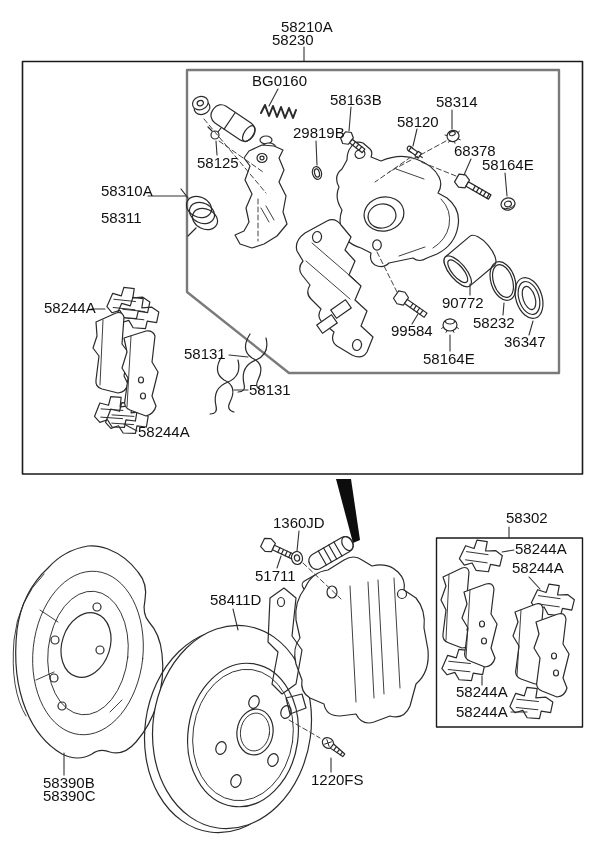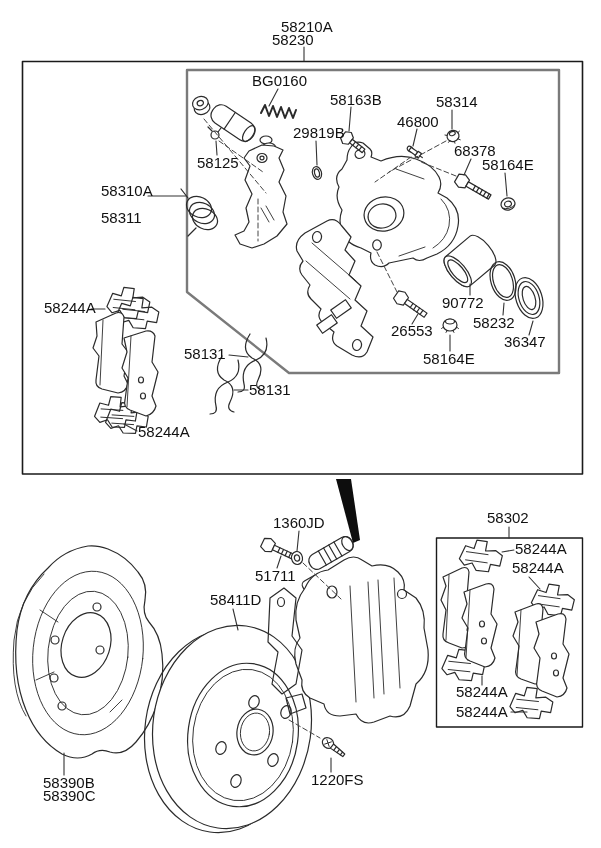--- a/index.html
+++ b/index.html
@@ -321,40 +321,40 @@
     <line class="ldr" x1="64" y1="775" x2="64" y2="753"></line>
     <line class="ldr" x1="331" y1="772" x2="331" y2="758"></line>
   </g>
 </svg>
 
   <div class="lbl" style="left:281px;top:20px">58210A</div>
   <div class="lbl" style="left:272px;top:33px">58230</div>
   <div class="lbl" style="left:252px;top:74px">BG0160</div>
   <div class="lbl" style="left:330px;top:93px">58163B</div>
   <div class="lbl" style="left:436px;top:95px">58314</div>
-  <div class="lbl" style="left:397px;top:115px">46800</div>
+  <div class="lbl" style="left:397px;top:115px">58120</div>
   <div class="lbl" style="left:293px;top:126px">29819B</div>
   <div class="lbl" style="left:454px;top:144px">68378</div>
   <div class="lbl" style="left:482px;top:158px">58164E</div>
   <div class="lbl" style="left:197px;top:156px">58125</div>
   <div class="lbl" style="left:101px;top:184px">58310A</div>
   <div class="lbl" style="left:101px;top:211px">58311</div>
   <div class="lbl" style="left:44px;top:301px">58244A</div>
   <div class="lbl" style="left:184px;top:347px">58131</div>
   <div class="lbl" style="left:249px;top:383px">58131</div>
   <div class="lbl" style="left:138px;top:425px">58244A</div>
   <div class="lbl" style="left:442px;top:296px">90772</div>
-  <div class="lbl" style="left:391px;top:324px">26553</div>
+  <div class="lbl" style="left:391px;top:324px">99584</div>
   <div class="lbl" style="left:473px;top:316px">58232</div>
   <div class="lbl" style="left:504px;top:335px">36347</div>
   <div class="lbl" style="left:423px;top:352px">58164E</div>
   <div class="lbl" style="left:273px;top:516px">1360JD</div>
   <div class="lbl" style="left:255px;top:569px">51711</div>
   <div class="lbl" style="left:210px;top:593px">58411D</div>
-  <div class="lbl" style="left:487px;top:511px">58302</div>
+  <div class="lbl" style="left:506px;top:511px">58302</div>
   <div class="lbl" style="left:515px;top:542px">58244A</div>
   <div class="lbl" style="left:512px;top:561px">58244A</div>
   <div class="lbl" style="left:456px;top:685px">58244A</div>
   <div class="lbl" style="left:456px;top:705px">58244A</div>
   <div class="lbl" style="left:43px;top:776px">58390B</div>
   <div class="lbl" style="left:43px;top:789px">58390C</div>
   <div class="lbl" style="left:311px;top:773px">1220FS</div>
 </div>
 
 </body></html>

